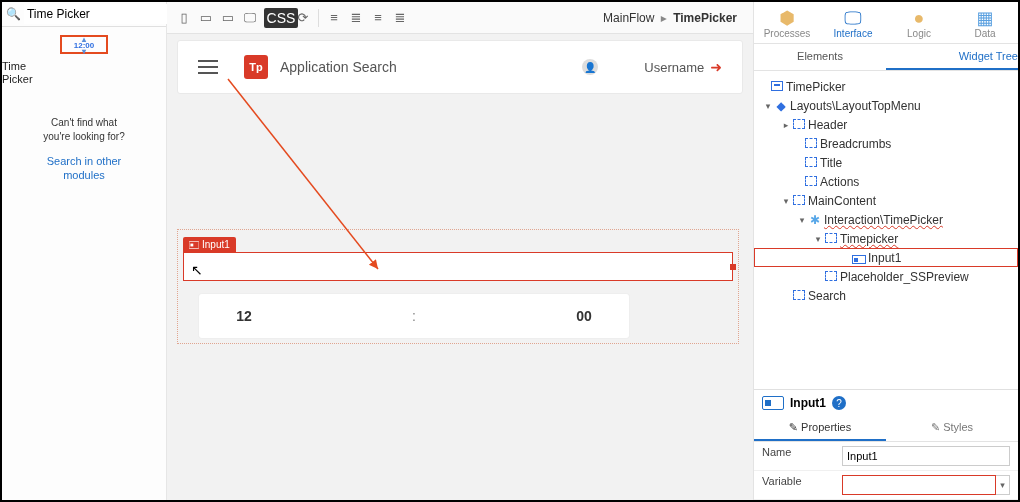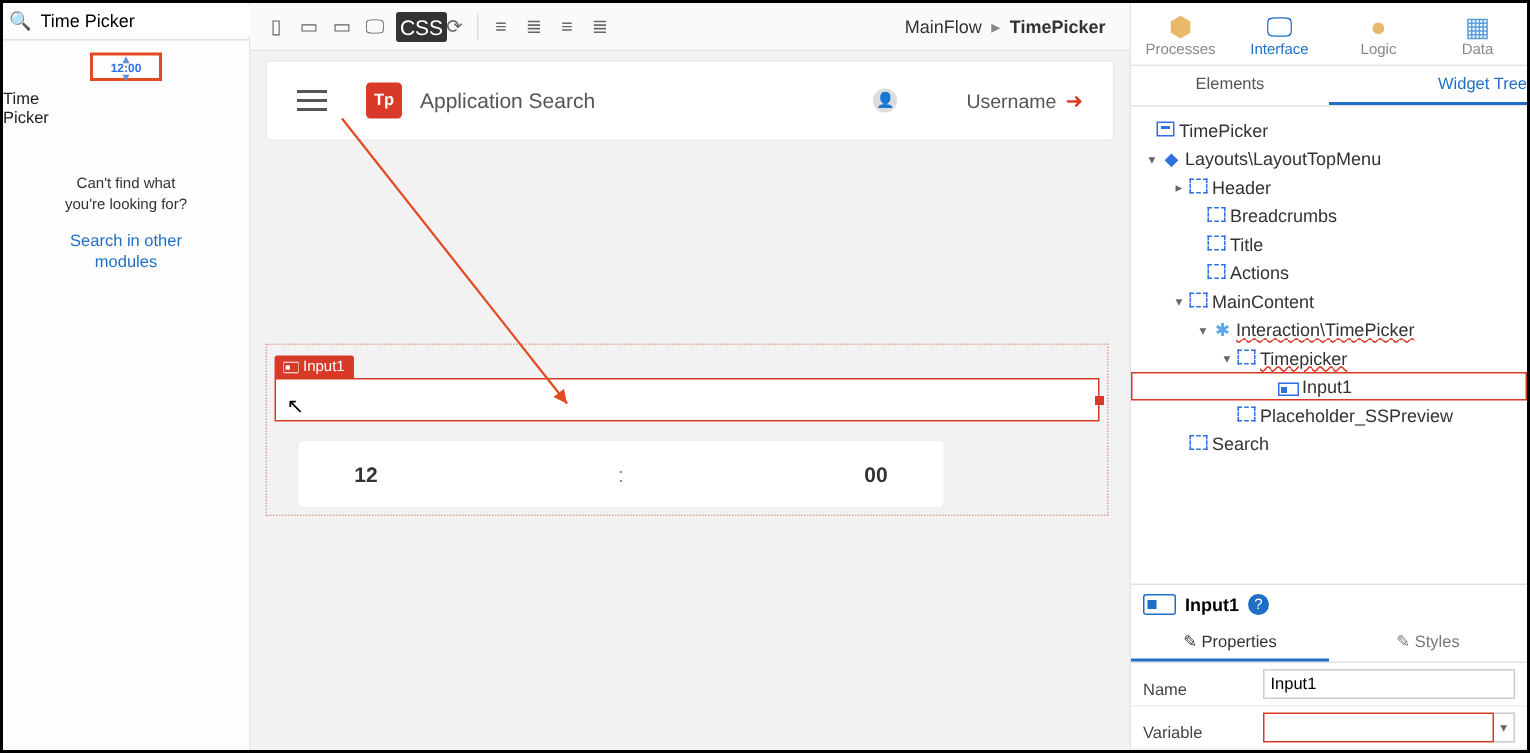--- a/index.html
+++ b/index.html
@@ -75,21 +75,21 @@
 .underl{ text-decoration: underline wavy #d93a28; text-decoration-thickness:1px; }
 
 .propsec{ border-top:1px solid #e0e0e0; padding:6px 8px; display:flex; align-items:center; gap:6px;}
 .propsec .inpic{ display:inline-flex; width:22px; height:14px; border:1.5px solid #1f6fc7; border-radius:2px; align-items:center; padding-left:2px;}
 .propsec .inpic span{ width:6px;height:6px;background:#1f6fc7; }
 .propsec .lab{ font-size:12px; font-weight:600; }
 .propsec .help{ width:14px;height:14px; border-radius:50%; background:#1f6fc7; color:#fff; font-size:10px; display:flex; align-items:center; justify-content:center; }
 .modetabs{ display:flex; border-bottom:1px solid #e3e3e3; }
 .modetab{ flex:1; text-align:center; font-size:11px; padding:5px 0; cursor:pointer; color:#777; }
 .modetab.active{ border-bottom:2px solid #1f6fc7; color:#333; }
-.prow{ display:flex; align-items:flex-end; padding:4px 8px; font-size:11px; border-bottom:1px solid #f0f0f0; }
+.prow{ display:flex; align-items:flex-start; padding:4px 8px; font-size:11px; border-bottom:1px solid #f0f0f0; }
 .prow .pk{ width:80px; color:#444; }
 .prow input,.prow .pv{ flex:1; font-size:11px; padding:2px 4px; border:1px solid #ccc; height:20px; }
 .prow.err input{ border:1px solid #d93a28; }
 .prow .dd{ width:14px; text-align:center; color:#666; border:1px solid #ccc; border-left:none; height:20px; line-height:18px; font-size:9px; cursor:pointer;}
 
 
 .box-ic{ width:12px; height:10px; border:1.5px dashed #2f6fe0; display:inline-block; }
 .screen-ic{ width:12px; height:10px; border:1.5px solid #2f6fe0; display:inline-block; position:relative;}
 .screen-ic::after{ content:""; position:absolute; left:2px; right:2px; top:2px; height:2px; background:#2f6fe0;}
 .gear-ic{ color:#58a7e8; }

